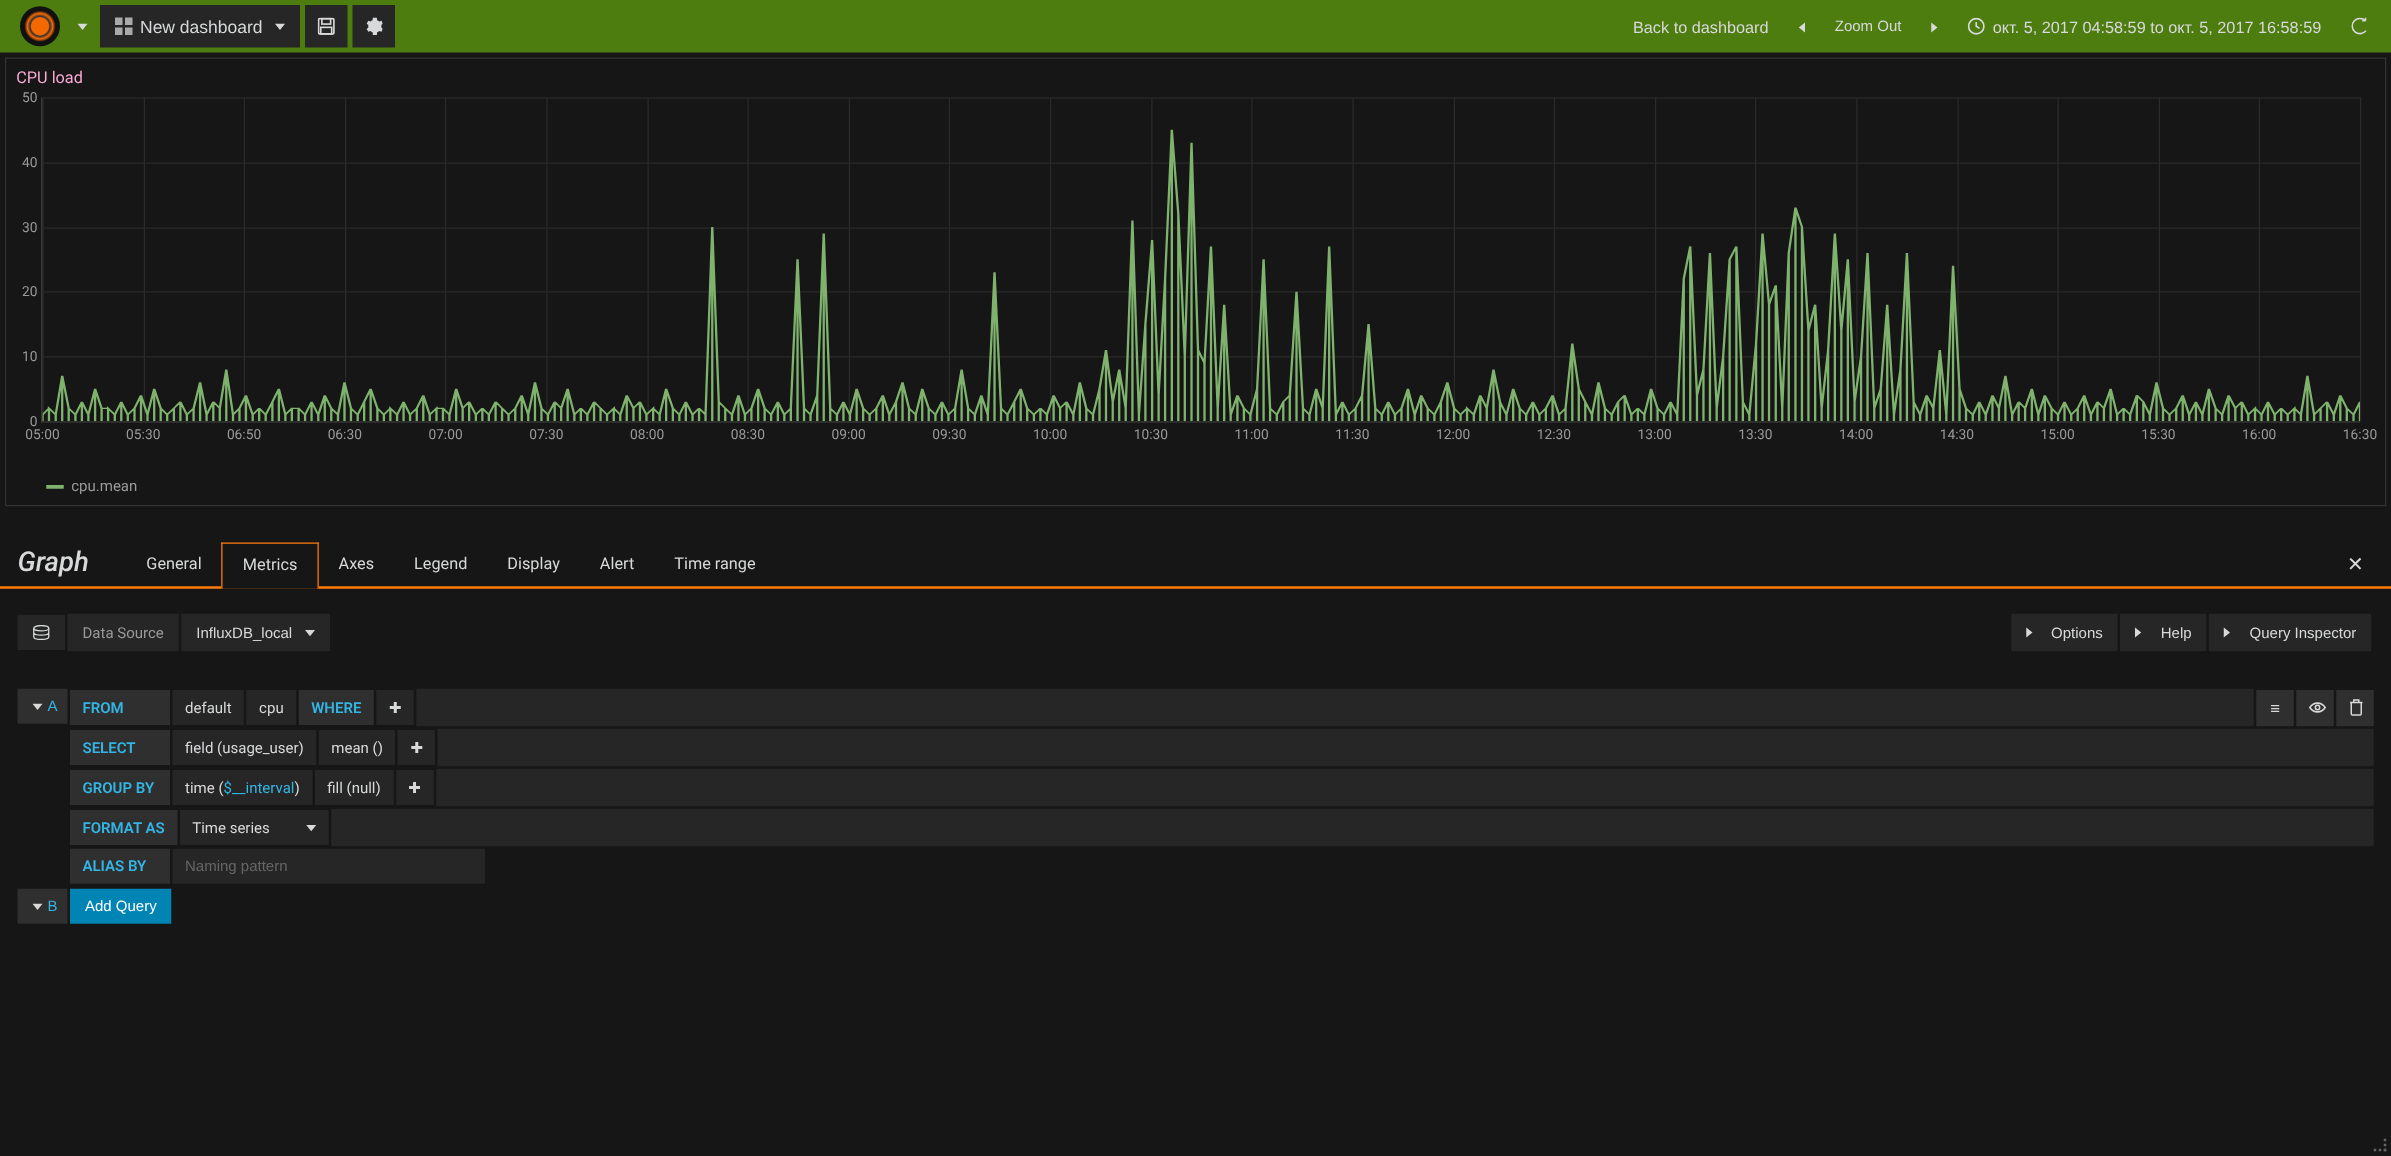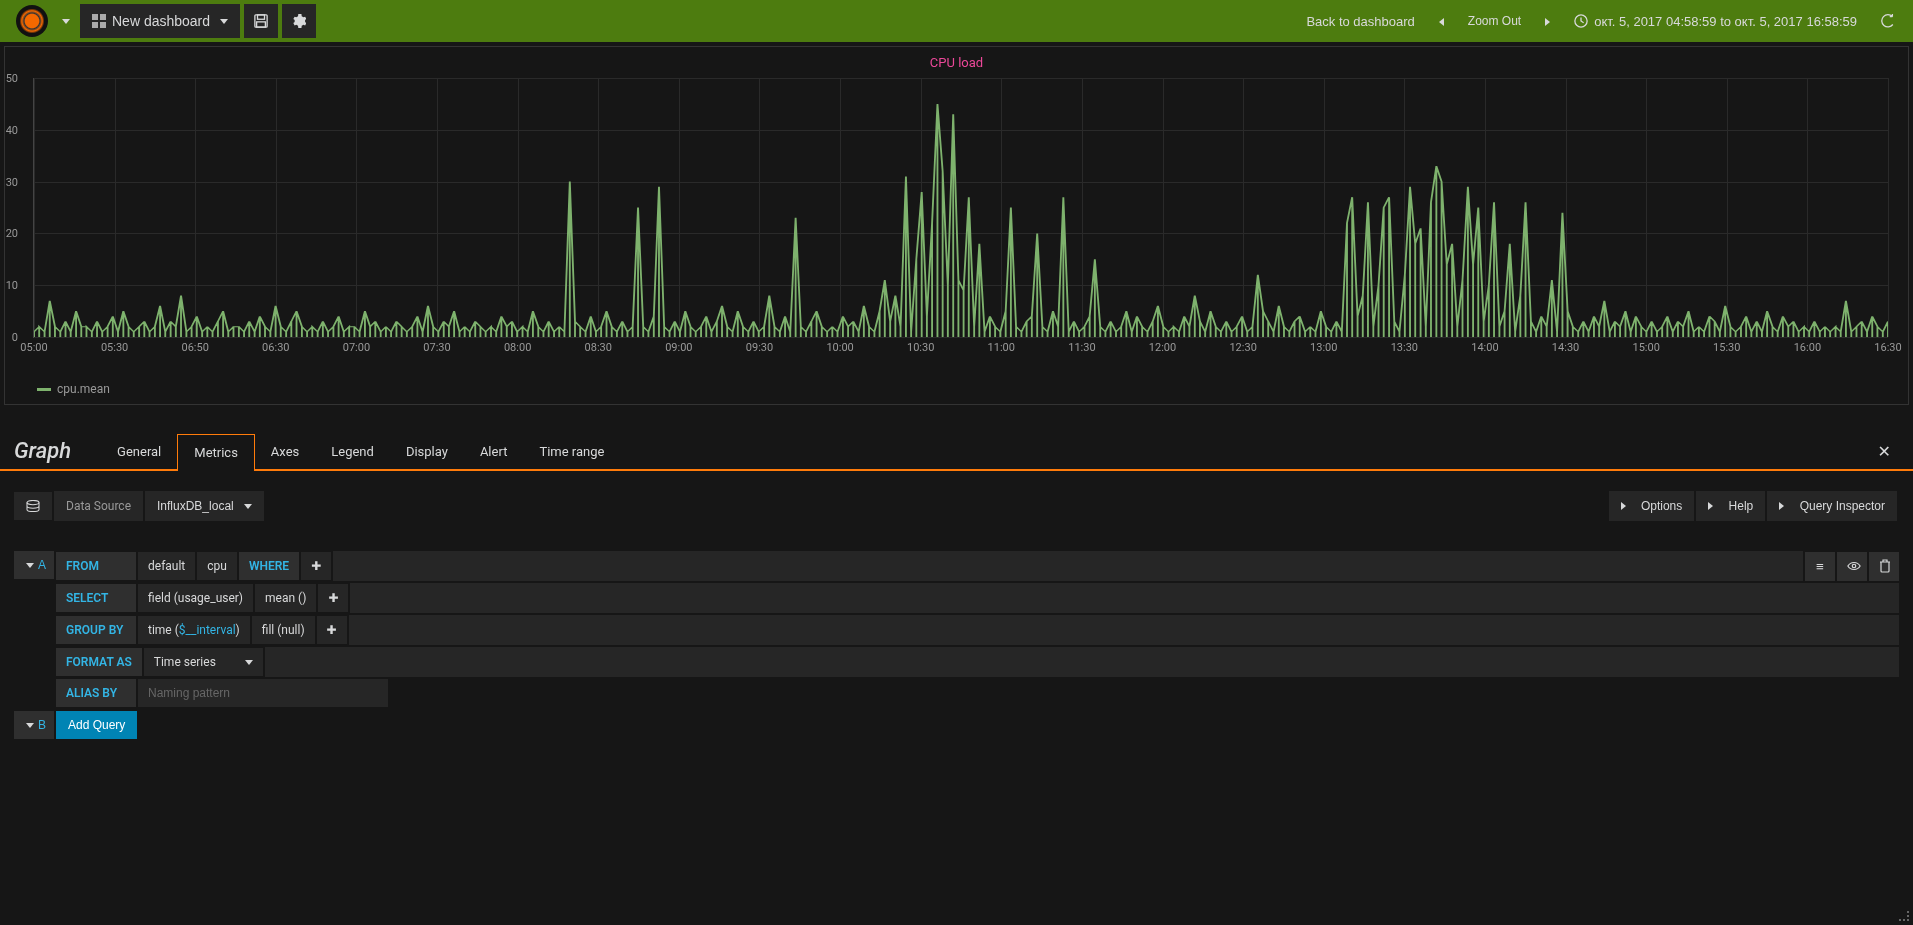--- a/index.html
+++ b/index.html
@@ -8,26 +8,26 @@
 .logo{width:32px;height:32px;border-radius:50%;background:radial-gradient(circle,#f46800 0%,#f46800 30%,#333 35%,#f46800 45%,#111 55%);display:inline-block;margin-right:4px}
 .nav-btn{background:#262626;border:none;color:#d8d9da;padding:8px 12px;margin:0 2px;cursor:pointer;font-size:14px;display:flex;align-items:center;gap:6px;height:34px}
 .nav-spacer{flex:1}
 .nav-right{display:flex;align-items:center;gap:4px}
 .nav-text-btn{background:transparent;border:none;color:#d8d9da;padding:8px 10px;cursor:pointer;font-size:13px}
 .grid-icon{display:inline-block;width:14px;height:14px;background:linear-gradient(#aaa,#aaa) 0 0/6px 6px no-repeat,linear-gradient(#aaa,#aaa) 8px 0/6px 6px no-repeat,linear-gradient(#aaa,#aaa) 0 8px/6px 6px no-repeat,linear-gradient(#aaa,#aaa) 8px 8px/6px 6px no-repeat}
 .caret{border-left:4px solid transparent;border-right:4px solid transparent;border-top:5px solid #d8d9da;display:inline-block;margin-left:4px}
 .caret-right{border-top:4px solid transparent;border-bottom:4px solid transparent;border-left:5px solid #d8d9da;display:inline-block}
 .caret-left{border-top:4px solid transparent;border-bottom:4px solid transparent;border-right:5px solid #d8d9da;display:inline-block}
 .panel{margin:4px;border:1px solid #333}
-.panel-title{text-align:center;padding:8px;font-size:13px;color:#ec4899}
+.panel-title{padding:8px;font-size:13px;color:#f9a8d4}
 .chart-area{position:relative;height:300px;padding:0 20px 0 28px}
 .chart-plot{position:relative;width:100%;height:260px;border-left:1px solid #444;border-bottom:1px solid #444}
 .grid-h{position:absolute;left:0;right:0;border-top:1px solid #2a2a2a}
 .grid-v{position:absolute;top:0;bottom:0;border-left:1px solid #2a2a2a}
-.y-tick{position:absolute;right:100%;margin-right:16px;font-size:11px;color:#999;transform:translateY(-50%)}
+.y-tick{position:absolute;right:100%;margin-right:4px;font-size:11px;color:#999;transform:translateY(-50%)}
 .x-tick{position:absolute;top:100%;margin-top:4px;font-size:11px;color:#999;transform:translateX(-50%)}
 .chart-svg{position:absolute;left:0;top:0;width:100%;height:100%}
 .legend{padding:4px 12px 8px 32px;font-size:12px;color:#999}
 .legend-swatch{display:inline-block;width:14px;height:3px;background:#7eb26d;vertical-align:middle;margin-right:6px}
 .resize-handle{position:absolute;right:4px;bottom:4px;width:10px;height:10px}
 .resize-handle::after{content:"";position:absolute;right:0;bottom:0;border-right:2px dotted #666;border-bottom:2px dotted #666;width:8px;height:8px}
 .editor-header{display:flex;align-items:flex-end;padding:0 14px;border-bottom:2px solid #ff7b0a;margin-top:30px;height:36px}
 .editor-title{font-size:22px;font-style:italic;font-weight:500;margin-right:30px;margin-bottom:6px}
 .tab{padding:10px 16px;cursor:pointer;font-size:13px;color:#d8d9da}
 .tab.active{border:1px solid #ff7b0a;border-bottom:none;background:#161616;margin-bottom:-2px}

